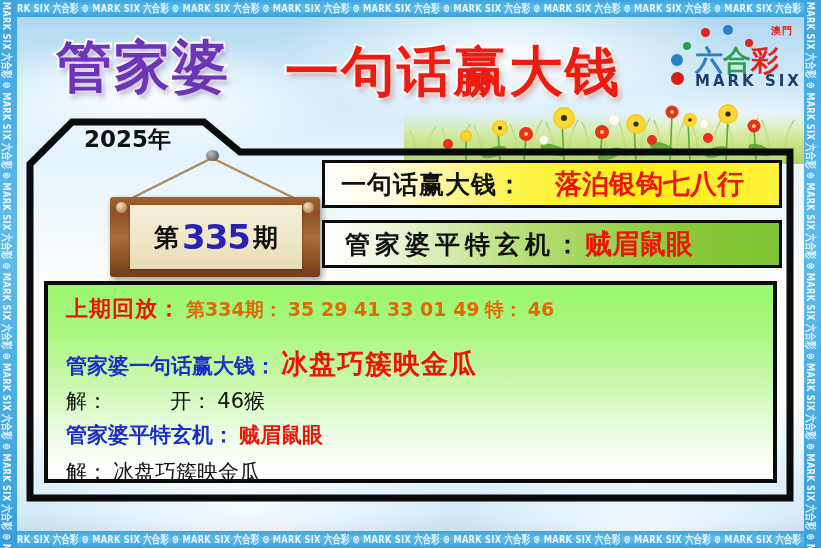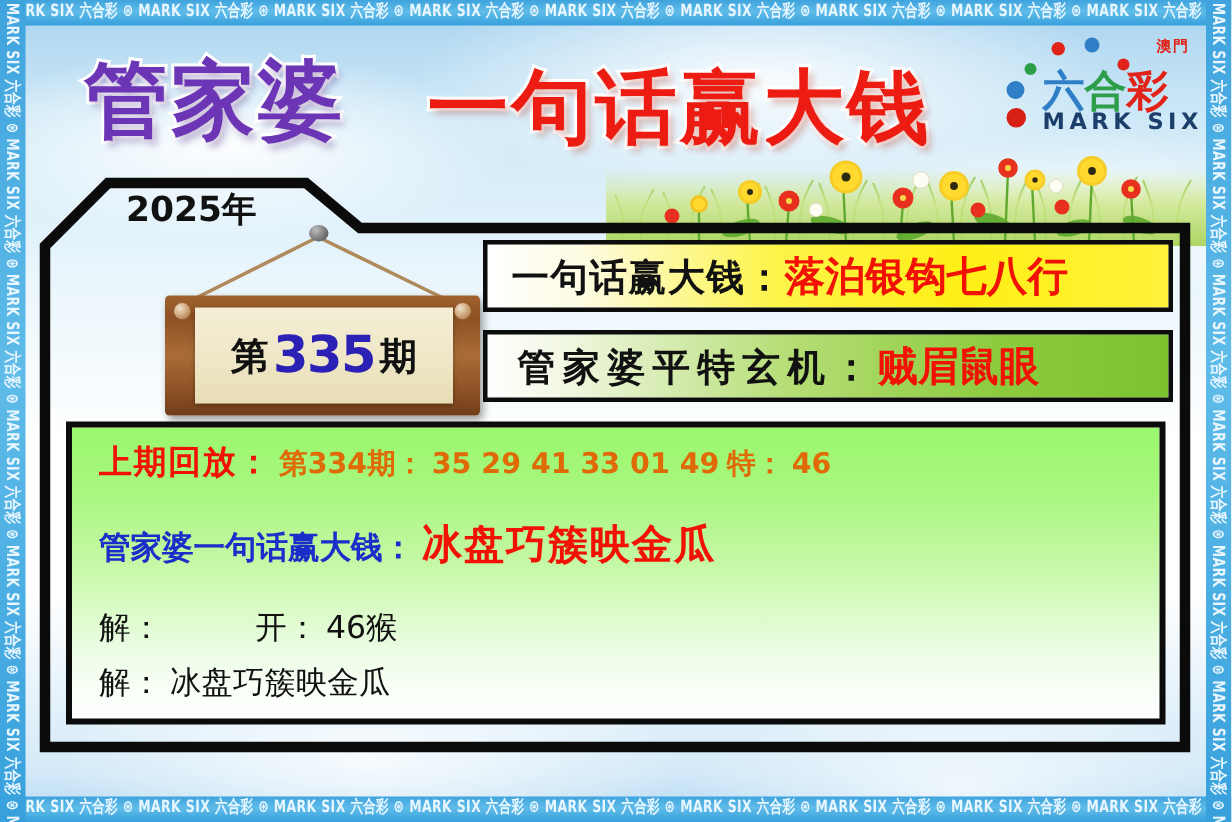--- a/index.html
+++ b/index.html
@@ -228,20 +228,21 @@
     border: 3px solid #0c0c0c;
     box-sizing: border-box;
     display: flex;
     align-items: center;
     white-space: nowrap;
     overflow: hidden;
   }
   .banner-1 {
     left: 296px; top: 42px; width: 460px;
     background: linear-gradient(90deg,#ffffff 0%, #fdfbe2 14%, #fdf44a 42%, #ffef16 70%, #fff23a 100%);
+    gap: 32px;
   }
   .banner-2 {
     left: 296px; top: 102px; width: 460px;
     background: linear-gradient(90deg,#ffffff 0%, #f0f7e0 12%, #b4dd73 45%, #8ccb3e 75%, #7cc22f 100%);
   }
   .banner .lbl {
     font-size: 25px;
     font-weight: bold;
     color: #111111;
     padding-left: 16px;
@@ -263,21 +264,21 @@
     width: 733px;
     height: 202px;
     border: 4px solid #0b0b0b;
     box-sizing: border-box;
     background: linear-gradient(180deg,#9af76d 0%, #a8f77e 22%, #c7f8a8 48%, #e9fce0 74%, #fbfffa 92%, #ffffff 100%);
     padding: 9px 0 0 18px;
   }
   .line { white-space: nowrap; line-height: 1; }
   .l1 { margin-top: 4px;  }
   .l2 { margin-top: 30px; }
-  .l3 { margin-top: 31px; }
+  .l3 { margin-top: 14px; }
   .l4 { margin-top: 13px; }
   .l5 { margin-top: 16px; }
 
   .t-red-b   { font-size:22px; font-weight:bold; color:#f21205; letter-spacing:1px; }
   .t-orange  { font-size:19px; font-weight:bold; color:#e06a08; }
   .t-blue-b  { font-size:21px; font-weight:bold; color:#1b2ec9; letter-spacing:0px; }
   .t-red-big { font-size:27px; font-weight:bold; color:#f21205; letter-spacing:1px; }
   .t-black   { font-size:21px; color:#111111; }
   .t-red-m   { font-size:21px; font-weight:bold; color:#f21205; }
   .sp-lg { display:inline-block; width:52px; }
@@ -480,20 +481,24 @@
         <span class="t-red-big">冰盘巧簇映金瓜</span>
       </div>
 
       <div class="line l3">
         <span class="t-black">解：</span>
         <span class="sp-lg"></span>
         <span class="t-black">开：</span>
         <span class="t-black">46猴</span>
       </div>
 
+      <div class="line l4">
+        <span class="t-blue-b">管家婆平特玄机：</span>
+        <span class="t-red-m">贼眉鼠眼</span>
+      </div>
 
       <div class="line l5">
         <span class="t-black">解：</span>
         <span class="t-black">冰盘巧簇映金瓜</span>
       </div>
 
     </div>
   </div>
 
   <div class="ribbon ribbon-h ribbon-top">

